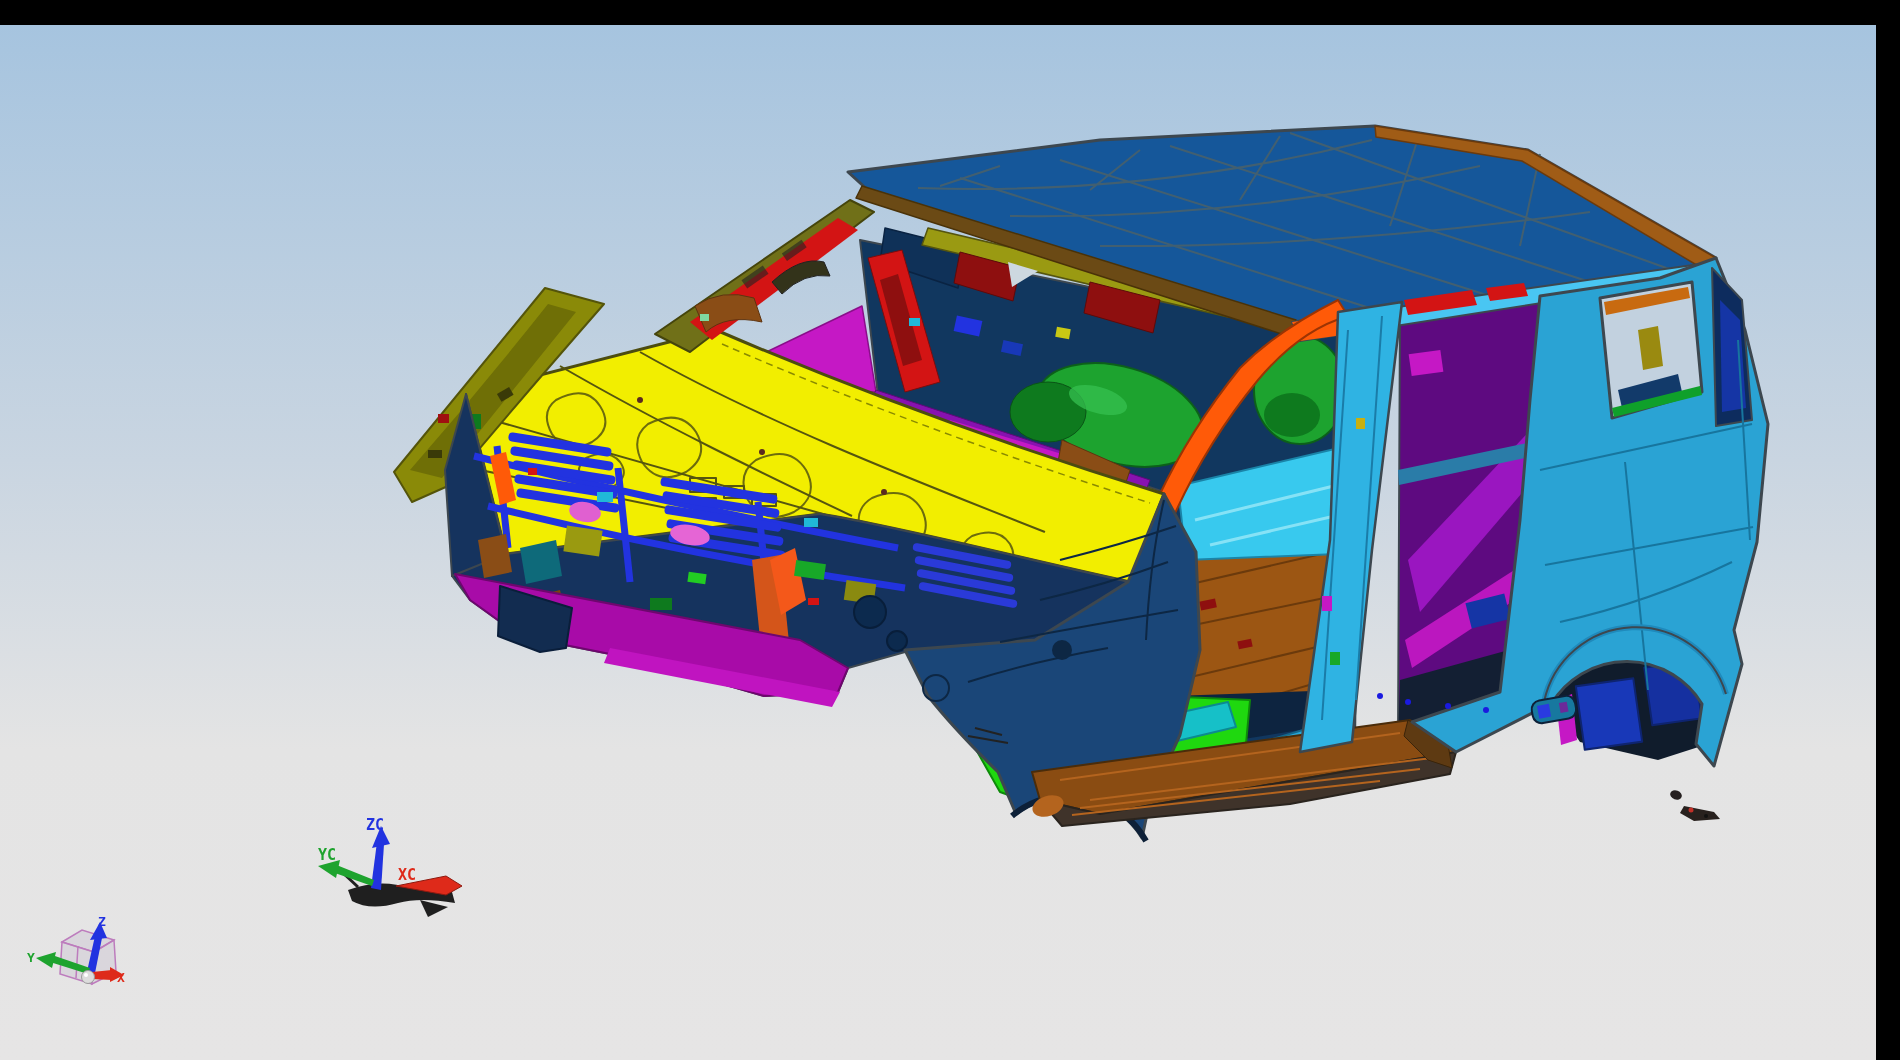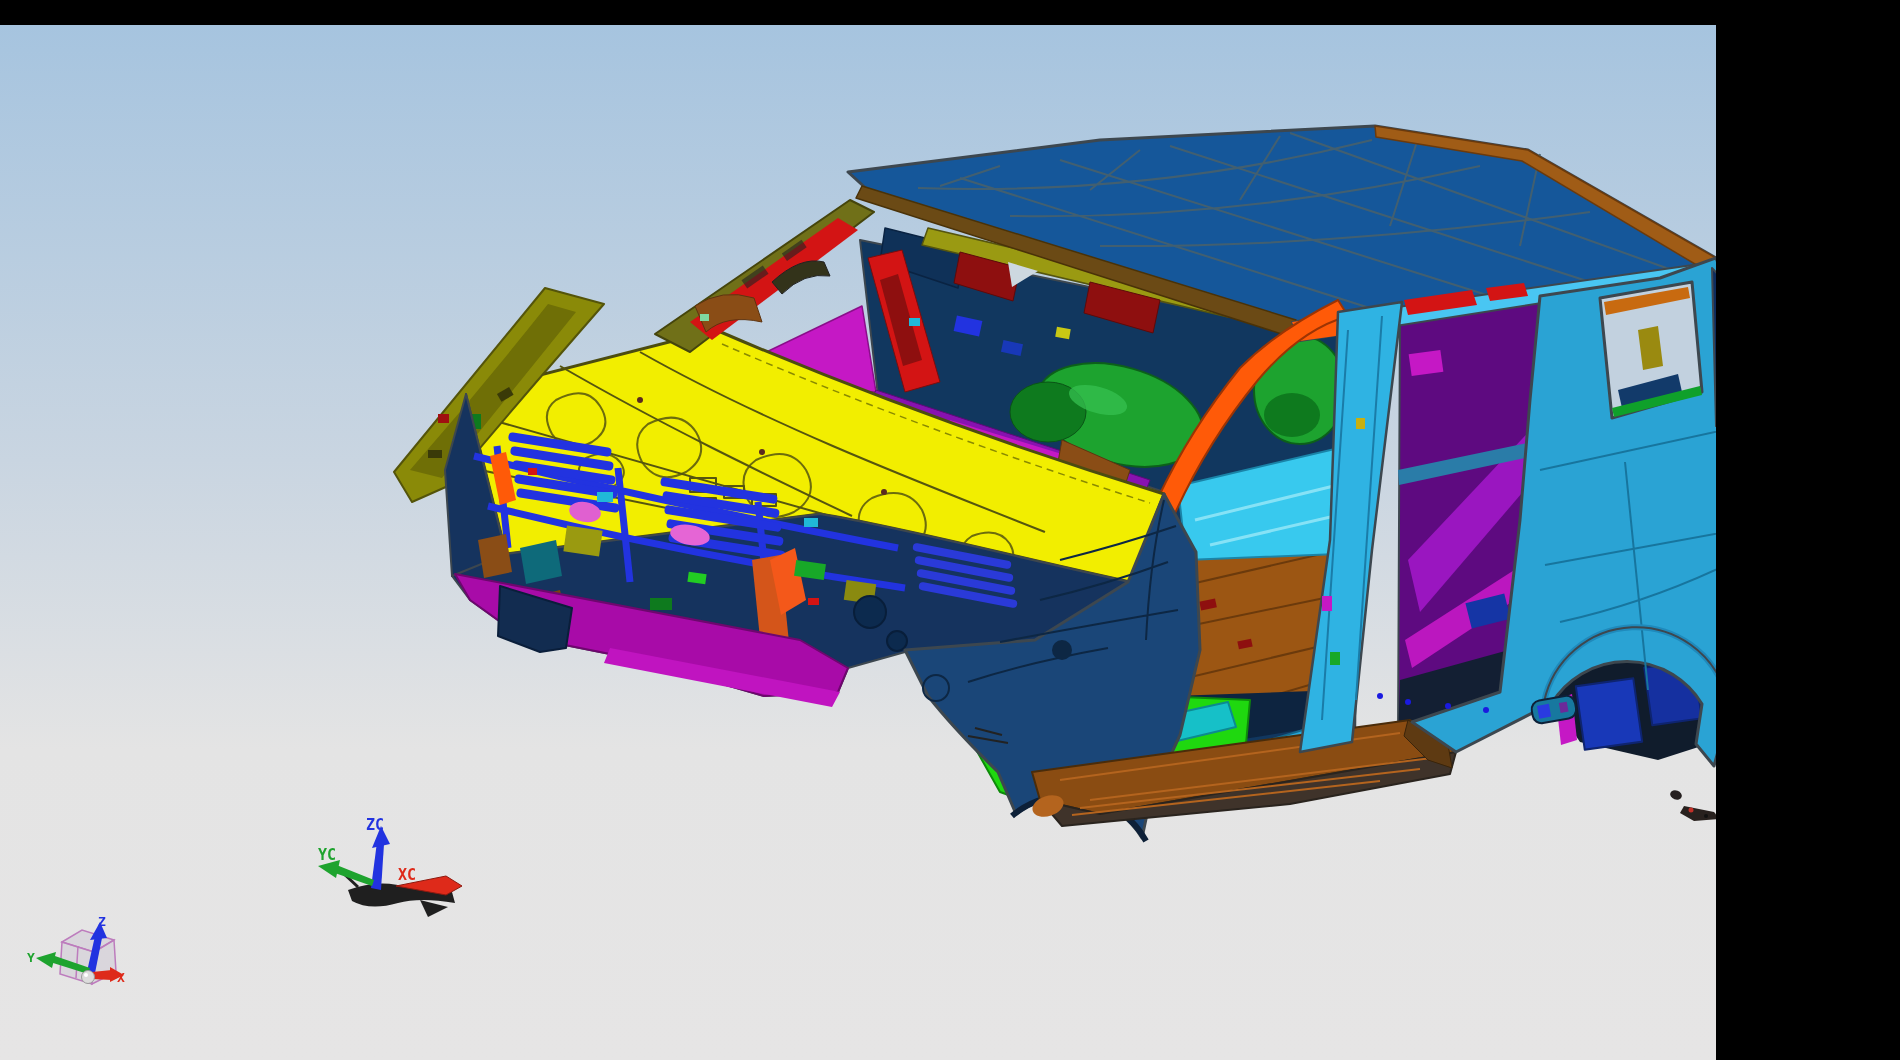--- a/index.html
+++ b/index.html
@@ -1,16 +1,16 @@
 <!DOCTYPE html>
 <html style="--outline: #3d474f; --roof: #15579a; --roofDark: #0f4a86; --seam: #47606b; --copper: #a05c16; --headerBrown: #6b4a15; --rail: #49c6f2; --bodyCyan: #2aa3d4; --pillarCyan: #2fb3e3; --dpillarNavy: #0d2c5e; --glassNavy: #1535a5; --navyFender: #1a4678; --navyDark: #15335e; --interiorNavy: #11375f; --hood: #f2ee00; --hoodLine: #55550f; --olive: #8a8a08; --oliveDark: #6f6f06; --oliveBar: #9a9a12; --red: #d31414; --darkRed: #8e0f0f; --orange: #ff5a08; --orangeDeep: #d4551a; --magenta: #c518c5; --violet: #8812b0; --purpleDeep: #5e0a80; --violetBand: #9a16c0; --brightBlue: #2233e0; --medBlue: #1838b8; --greenBright: #1fd80f; --greenMid: #1da32f; --greenDark: #0e7a1e; --floorCopper: #9c5613; --floorCyan: #38c9ee; --teal: #16c0c8; --boardTop: #8a4c12; --boardFace: #3f332a; --boardCopper: #b4641e; --sillBrown: #8a4d16; --cubeEdge: #bd7cbd; --ball: #dcdcdc; --black1: #1f1f1f; --glassBg: #c2d1df; --pinkBlob: #e060d0; --cyanSpec: #20b8d8; --whiteHl: #cdd8e0; --bg_top: #a6c4df; --bg_mid: #c9d5e1; --bg_low: #e4e4e4; --bg_bottom: #e6e5e5; --topbar: #000000; --axis_z: #2233e0; --axis_y: #1ea32e; --axis_x: #de2a1a; --cube_edge: #bd7cbd; --ball_c: #dcdcdc;"><head>
 <meta charset="utf-8">
 <style>
   html,body{margin:0;padding:0;background:#000;}
-  .screen{position:relative;width:1716px;height:1060px;overflow:hidden;background:#000;
+  .screen{position:relative;width:1876px;height:1060px;overflow:hidden;background:#000;
           font-family:"Liberation Sans", sans-serif;}
   svg{display:block;}
   text.axis-label{font-family:"DejaVu Sans Mono", monospace;font-weight:bold;font-size:15px;}
   text.axis-label-small{font-family:"DejaVu Sans Mono", monospace;font-weight:bold;font-size:13px;}
 </style>
 </head>
 <body>
 
 <div class="screen">
 <svg width="1900" height="1060" viewBox="0 0 1900 1060" xmlns="http://www.w3.org/2000/svg">

